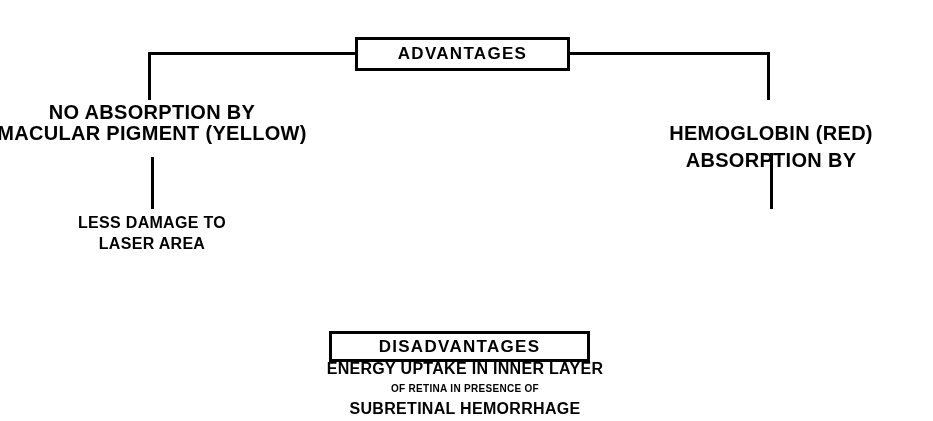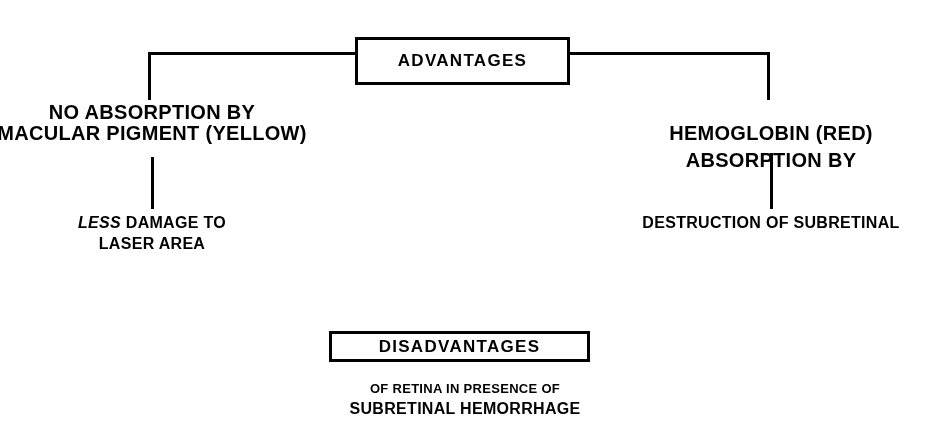--- a/index.html
+++ b/index.html
@@ -32,21 +32,20 @@
   }
   .branch-head {
     font-size: 20px;
     letter-spacing: 0.3px;
   }
   .branch-leaf {
     font-size: 16px;
     letter-spacing: 0.3px;
   }
   .ital {
-    font-style: italic;
   }
   .node-box {
     position: absolute;
     border: 3px solid #000000;
     background: #ffffff;
     box-sizing: border-box;
     display: flex;
     align-items: center;
     justify-content: center;
   }
@@ -66,21 +65,21 @@
     background: #000000;
     width: 3px;
   }
 </style>
 </head>
 <body>
 
 <div id="canvas">
 
 
-  <div class="node-box" id="advantages-box" style="left:355px; top:37px; width:215px; height:48px;">
+  <div class="node-box" id="advantages-box" style="left:355px; top:37px; width:215px; height:34px;">
     <span>ADVANTAGES</span>
   </div>
 
   <div class="line-h" id="connector-left-horizontal" style="left:148px; top:52px; width:209px;"></div>
 
   <div class="line-v" id="connector-left-vertical" style="left:148px; top:52px; height:48px;"></div>
 
   <div class="line-h" id="connector-right-horizontal" style="left:568px; top:52px; width:202px;"></div>
 
   <div class="line-v" id="connector-right-vertical" style="left:767px; top:52px; height:48px;"></div>
@@ -91,22 +90,22 @@
   <div class="line-v" id="connector-left-leaf" style="left:151px; top:157px; height:52px;"></div>
 
   <div class="txt branch-leaf" id="left-branch-leaf-1" style="left:152px; top:212px;"><span class="ital">LESS</span><span> DAMAGE TO</span></div>
   <div class="txt branch-leaf" id="left-branch-leaf-2" style="left:152px; top:233px;">LASER AREA</div>
 
   <div class="txt branch-head" id="right-branch-head-1" style="left:771px; top:102px;margin-top:48px;">ABSORPTION BY</div>
   <div class="txt branch-head" id="right-branch-head-2" style="left:771px; top:123px;">HEMOGLOBIN (RED)</div>
 
   <div class="line-v" id="connector-right-leaf" style="left:770px; top:153px; height:56px;"></div>
 
-  <div class="txt branch-leaf" id="right-branch-leaf-1" style="left:771px; top:212px;">DESTRUCTION OF SUBRETINAL</div>
 
   <div class="node-box" id="disadvantages-box" style="left:329px; top:295px; width:261px; height:31px;margin-top:36px;">
     <span>DISADVANTAGES</span>
   </div>
 
-  <div class="txt" id="disadv-line-2" style="left:465px; top:378px; font-size:13px; letter-spacing:0.3px;">OF RETINA IN PRESENCE OF</div>
+  <div class="txt" id="disadv-line-1" style="left:465px; top:358px; font-size:16px; letter-spacing:0.3px;">ENERGY UPTAKE IN INNER LAYER</div>
+  <div class="txt" id="disadv-line-2" style="left:465px; top:378px; font-size:10px; letter-spacing:0.3px;">OF RETINA IN PRESENCE OF</div>
   <div class="txt" id="disadv-line-3" style="left:465px; top:398px; font-size:16px; letter-spacing:0.3px;">SUBRETINAL HEMORRHAGE</div>
 
 </div>
 
 </body></html>

